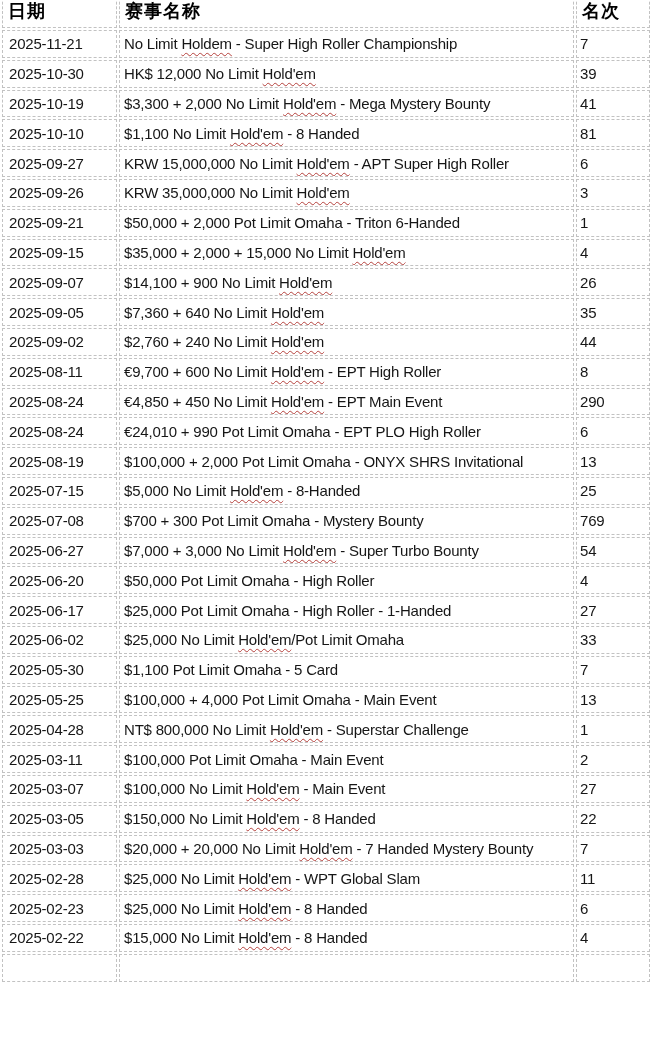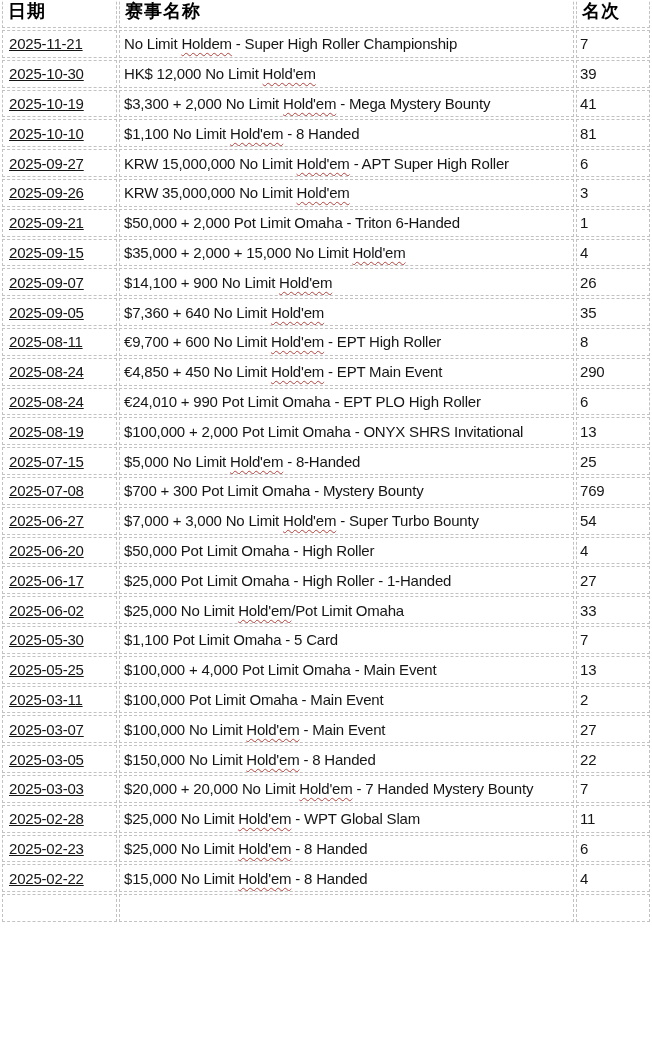--- a/index.html
+++ b/index.html
@@ -42,21 +42,21 @@
   td {
     height: 27.8px;
     vertical-align: middle;
     font-size: 15px;
     letter-spacing: -0.2px;
     padding: 0 0 0 4px;
   }
   col.c-date  { width: 115px; }
   col.c-event { width: 455px; }
   col.c-rank  { width: 74px;  }
-  td.date-cell { padding-left: 6px; text-decoration: underline; }
+  td.date-cell { padding-left: 6px; }
   td.rank-cell { padding-left: 3px; }
   .sq {
     text-decoration: underline;
     text-decoration-style: wavy;
     text-decoration-color: #b5413d;
     text-decoration-thickness: 1px;
     text-underline-offset: 3px;
   }
   tr.partial td { height: 27.8px; }
 </style>
@@ -121,20 +121,25 @@
         <td class="date-cell">2025-09-07</td>
         <td class="event-cell">$14,100 + 900 No Limit <span class="sq">Hold'em</span></td>
         <td class="rank-cell">26</td>
       </tr>
       <tr>
         <td class="date-cell">2025-09-05</td>
         <td class="event-cell">$7,360 + 640 No Limit <span class="sq">Hold'em</span></td>
         <td class="rank-cell">35</td>
       </tr>
       <tr>
+        <td class="date-cell">2025-09-02</td>
+        <td class="event-cell">$2,760 + 240 No Limit <span class="sq">Hold'em</span></td>
+        <td class="rank-cell">44</td>
+      </tr>
+      <tr>
         <td class="date-cell">2025-08-11</td>
         <td class="event-cell">€9,700 + 600 No Limit <span class="sq">Hold'em</span> - EPT High Roller</td>
         <td class="rank-cell">8</td>
       </tr>
       <tr>
         <td class="date-cell">2025-08-24</td>
         <td class="event-cell">€4,850 + 450 No Limit <span class="sq">Hold'em</span> - EPT Main Event</td>
         <td class="rank-cell">290</td>
       </tr>
       <tr>
@@ -179,20 +184,25 @@
       </tr>
       <tr>
         <td class="date-cell">2025-05-30</td>
         <td class="event-cell">$1,100 Pot Limit Omaha - 5 Card</td>
         <td class="rank-cell">7</td>
       </tr>
       <tr>
         <td class="date-cell">2025-05-25</td>
         <td class="event-cell">$100,000 + 4,000 Pot Limit Omaha - Main Event</td>
         <td class="rank-cell">13</td>
+      </tr>
+      <tr>
+        <td class="date-cell">2025-04-28</td>
+        <td class="event-cell">NT$ 800,000 No Limit <span class="sq">Hold'em</span> - Superstar Challenge</td>
+        <td class="rank-cell">1</td>
       </tr>
       <tr>
         <td class="date-cell">2025-03-11</td>
         <td class="event-cell">$100,000 Pot Limit Omaha - Main Event</td>
         <td class="rank-cell">2</td>
       </tr>
       <tr>
         <td class="date-cell">2025-03-07</td>
         <td class="event-cell">$100,000 No Limit <span class="sq">Hold'em</span> - Main Event</td>
         <td class="rank-cell">27</td>

